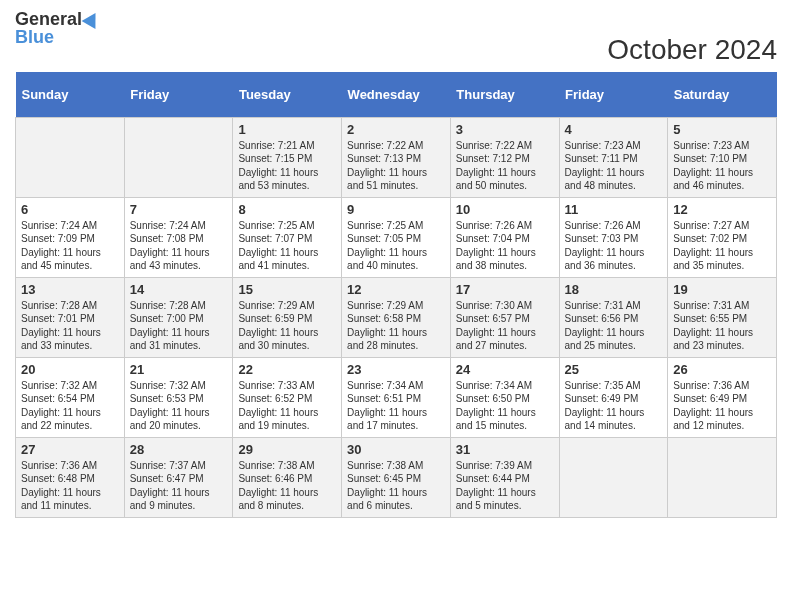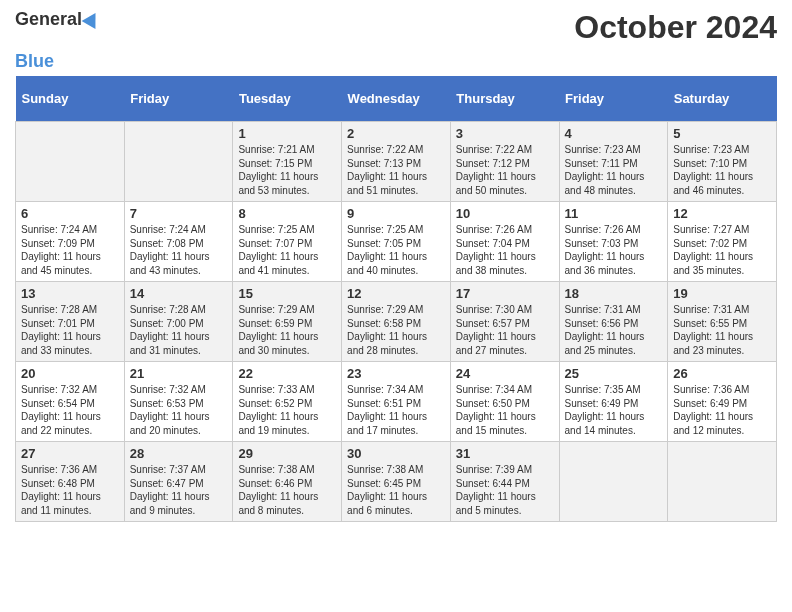--- a/index.html
+++ b/index.html
@@ -19,21 +19,20 @@
     .header {
       display: flex;
       justify-content: space-between;
       align-items: flex-start;
       margin-bottom: 6px;
     }
     .logo {
       display: flex;
       flex-direction: column;
       align-items: flex-start;
-      gap: 24px;
     }
     .logo-general {
       font-size: 18px;
       font-weight: bold;
       color: #333;
       line-height: 1;
     }
     .logo-blue {
       font-size: 18px;
       font-weight: bold;
@@ -48,24 +47,25 @@
       border-right: 8px solid transparent;
       border-bottom: 14px solid #4a90d9;
       margin-left: 2px;
       vertical-align: middle;
       transform: rotate(30deg);
     }
     .title-area {
       text-align: right;
     }
     .month-title {
-      font-size: 32px;
-      font-weight: bold;
+      font-size: 28px;
+      font-weight: normal;
       color: #333;
       line-height: 1.1;
+      margin-top: 25px;
     }
     .location {
       font-size: 14px;
       color: #555;
     }
     table {
       width: 100%;
       border-collapse: collapse;
       table-layout: fixed;
     }

